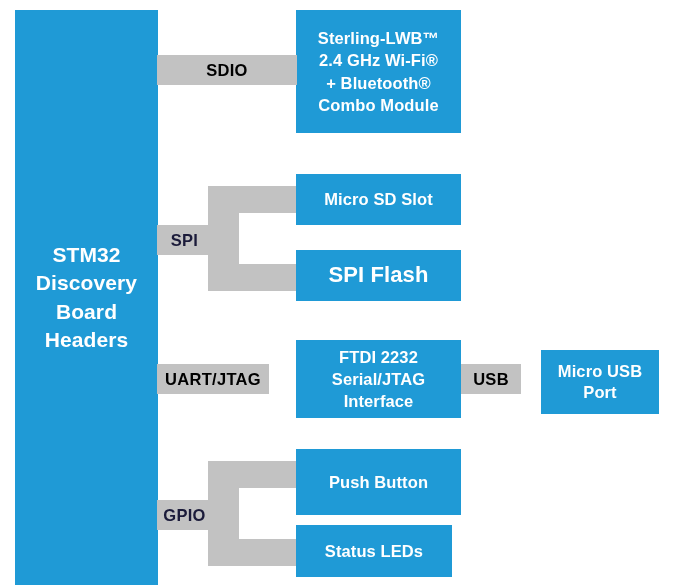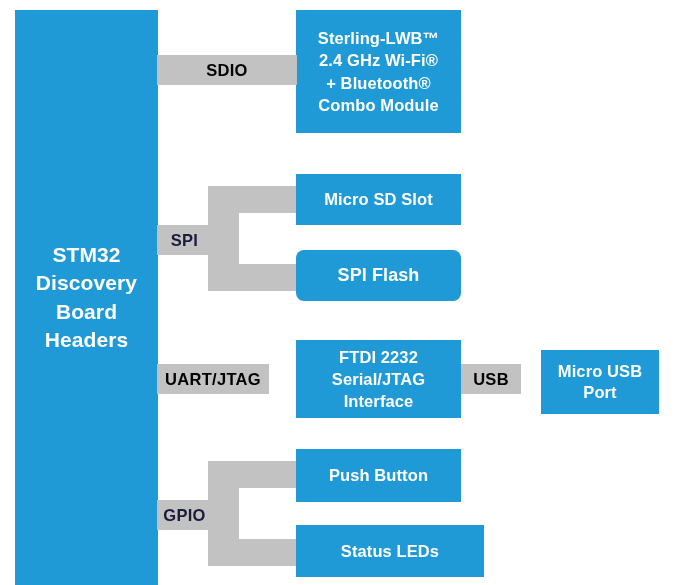--- a/index.html
+++ b/index.html
@@ -60,22 +60,21 @@
     top: 174px;
     width: 165px;
     height: 51px;
     font-size: 16.5px;
   }
   #spiflash-block {
     left: 296px;
     top: 250px;
     width: 165px;
     height: 51px;
-    font-size: 18px;
-    border-radius: 8px;
+    font-size: 22px;
   }
   #ftdi-block {
     left: 296px;
     top: 340px;
     width: 165px;
     height: 78px;
     font-size: 16.5px;
     line-height: 1.35;
   }
   #usbport-block {
@@ -83,27 +82,27 @@
     top: 350px;
     width: 118px;
     height: 64px;
     font-size: 16.5px;
     line-height: 1.3;
   }
   #pushbutton-block {
     left: 296px;
     top: 449px;
     width: 165px;
-    height: 53px;
+    height: 66px;
     font-size: 16.5px;
   }
   #statusleds-block {
     left: 296px;
     top: 525px;
-    width: 188px;
+    width: 156px;
     height: 52px;
     font-size: 16.5px;
   }
 
   
   .bus-bar {
     position: absolute;
     background: #c2c2c2;
     color: #000000;
     display: flex;

